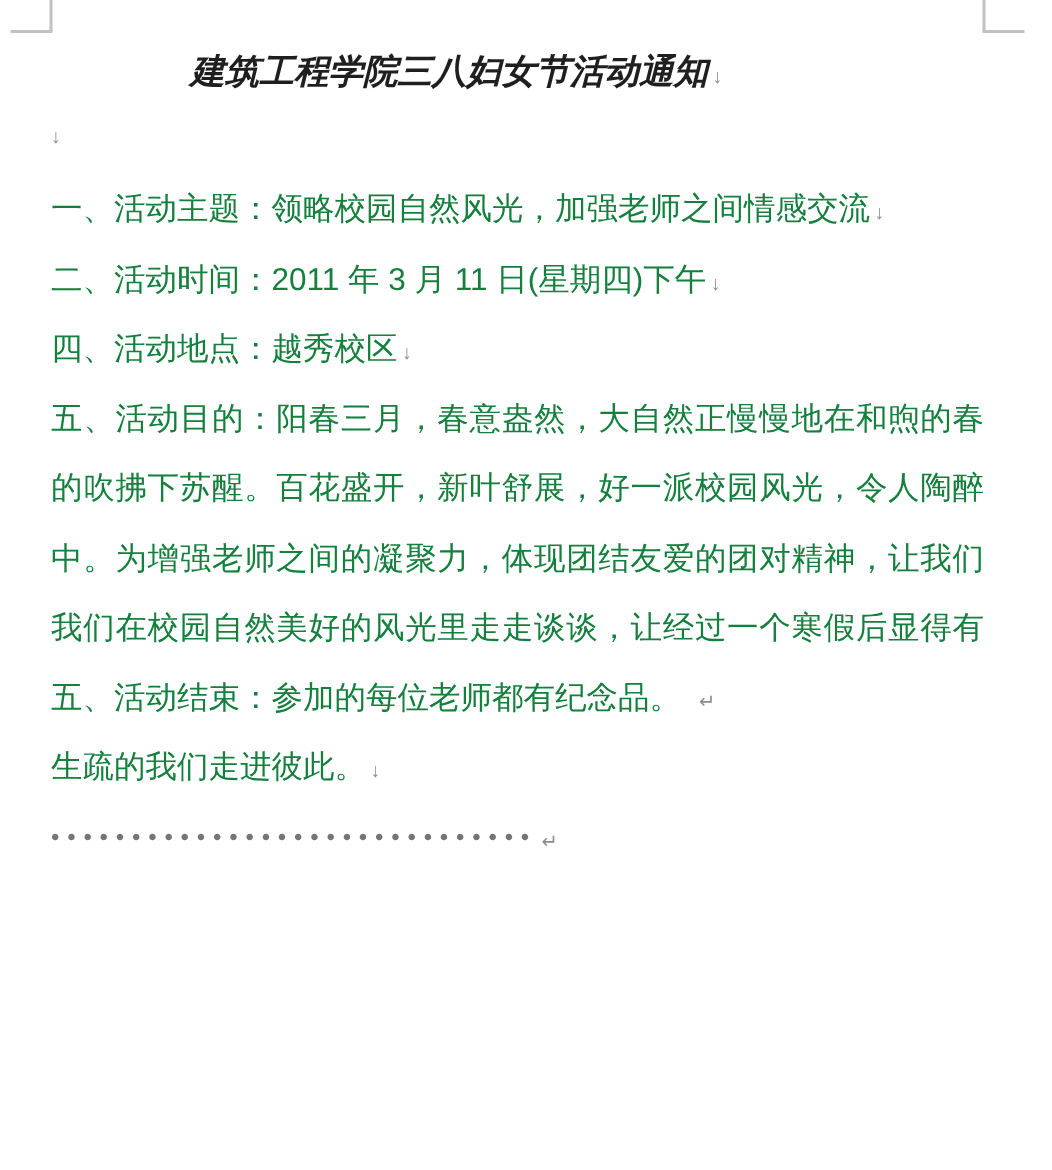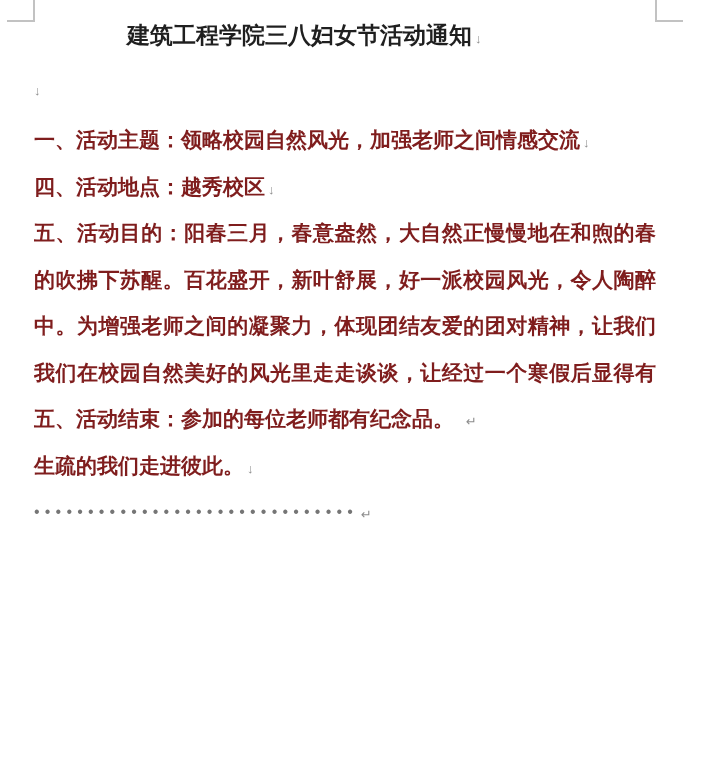--- a/index.html
+++ b/index.html
@@ -16,25 +16,26 @@
     background: #ffffff;
   }
   
   .crop { position: absolute; background: #c2c2c2; }
   .crop-tl-v { left: 33px; top: 0; width: 2px; height: 21px; }
   .crop-tl-h { left: 7px;  top: 20px; width: 28px; height: 2px; }
   .crop-tr-v { left: 655px; top: 0; width: 2px; height: 21px; }
   .crop-tr-h { left: 655px; top: 20px; width: 28px; height: 2px; }
 
   .title-line {
-    position: absolute; left: 34px; top: 19px; width: 622px;
+    position: absolute; left: 34px; top: 31px; width: 622px;
     height: 32px; line-height: 32px;
     padding-left: 93px; box-sizing: border-box;
     font-size: 23px; font-weight: 700; color: #1f1f1f;
     white-space: nowrap;
+    font-style: italic;
   }
   .empty-par {
     position: absolute; left: 34px; top: 84px;
     font-size: 13px; color: #8c8c8c; line-height: 14px;
   }
   .body-block {
     position: absolute; left: 34px; top: 117px; width: 622px;
   }
   .line {
     height: 46.5px; line-height: 46.5px;
@@ -48,40 +49,41 @@
     overflow: hidden;
   }
   .dots {
     font-size: 16px; letter-spacing: 5.2px; color: #757575;
     vertical-align: 2px;
   }
   .mark {
     font-size: 13px; color: #8c8c8c; margin-left: 3px;
   }
   .gap-mark .mark { margin-left: 12px; }
-  .txt { color: #7f1d1d; font-weight: bold; }
+  .txt { color: #15803d; }
 </style>
 </head>
 <body>
 
 <div class="page">
 
   <div class="crop crop-tl-v"></div>
   <div class="crop crop-tl-h"></div>
   <div class="crop crop-tr-v"></div>
   <div class="crop crop-tr-h"></div>
 
   <div class="title-line"><span>建筑工程学院三八妇女节活动通知</span><span class="mark">↓</span></div>
 
   <div class="empty-par">↓</div>
 
   <div class="body-block">
 
     <div class="line"><span class="txt">一、活动主题：领略校园自然风光，加强老师之间情感交流</span><span class="mark">↓</span></div>
 
+    <div class="line"><span class="txt">二、活动时间：2011 年 3 月 11 日(星期四)下午</span><span class="mark">↓</span></div>
 
 
     <div class="line"><span class="txt">四、活动地点：越秀校区</span><span class="mark">↓</span></div>
 
     <div class="line fill"><span class="txt">五、活动目的：阳春三月，春意盎然，大自然正慢慢地在和煦的春风</span></div>
 
     <div class="line fill"><span class="txt">的吹拂下苏醒。百花盛开，新叶舒展，好一派校园风光，令人陶醉之</span></div>
 
     <div class="line fill"><span class="txt">中。为增强老师之间的凝聚力，体现团结友爱的团对精神，让我们老</span></div>
 

